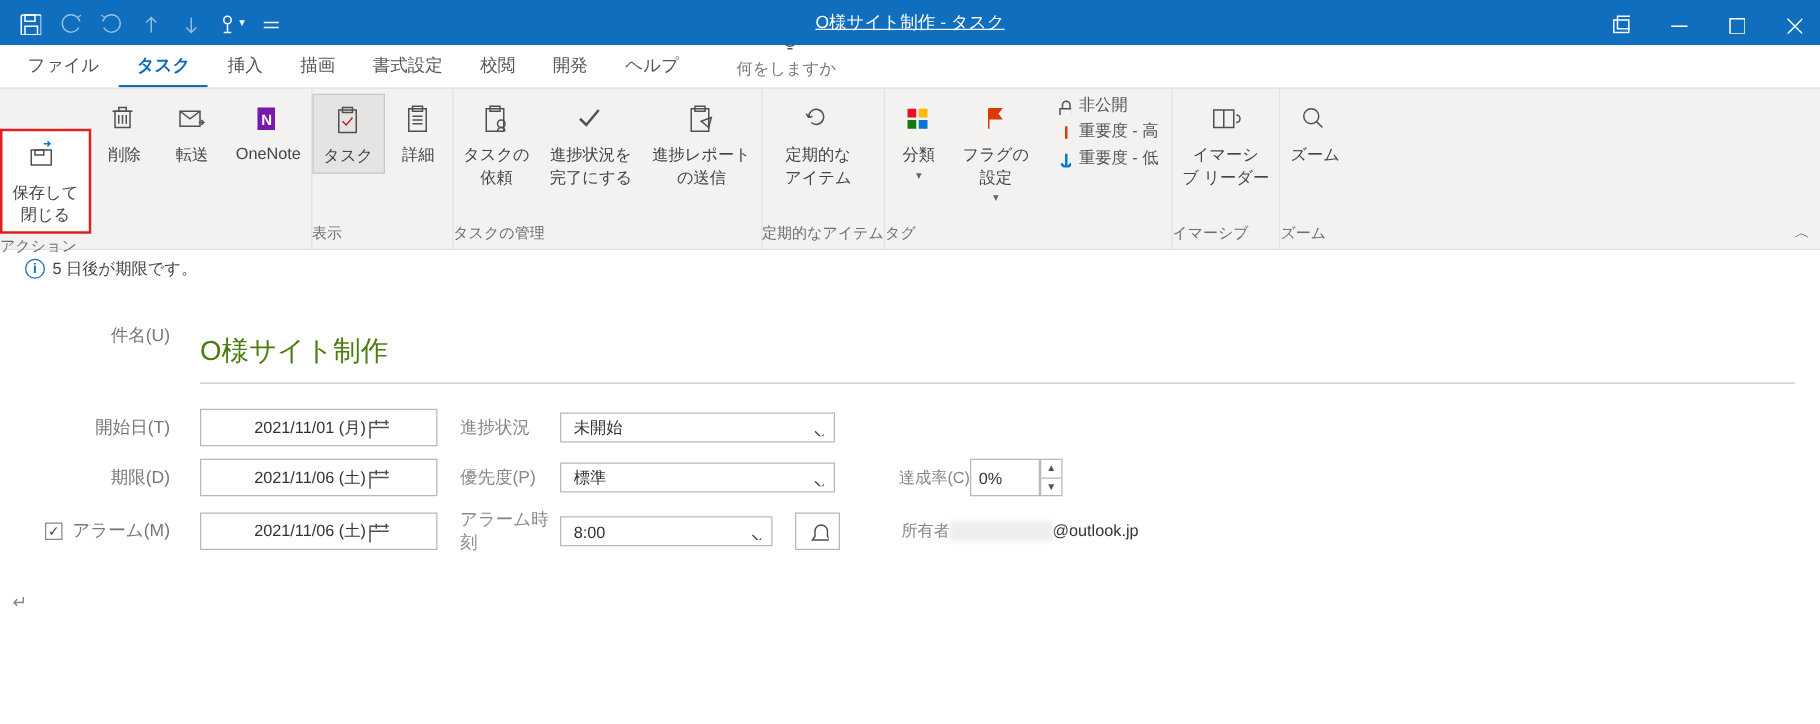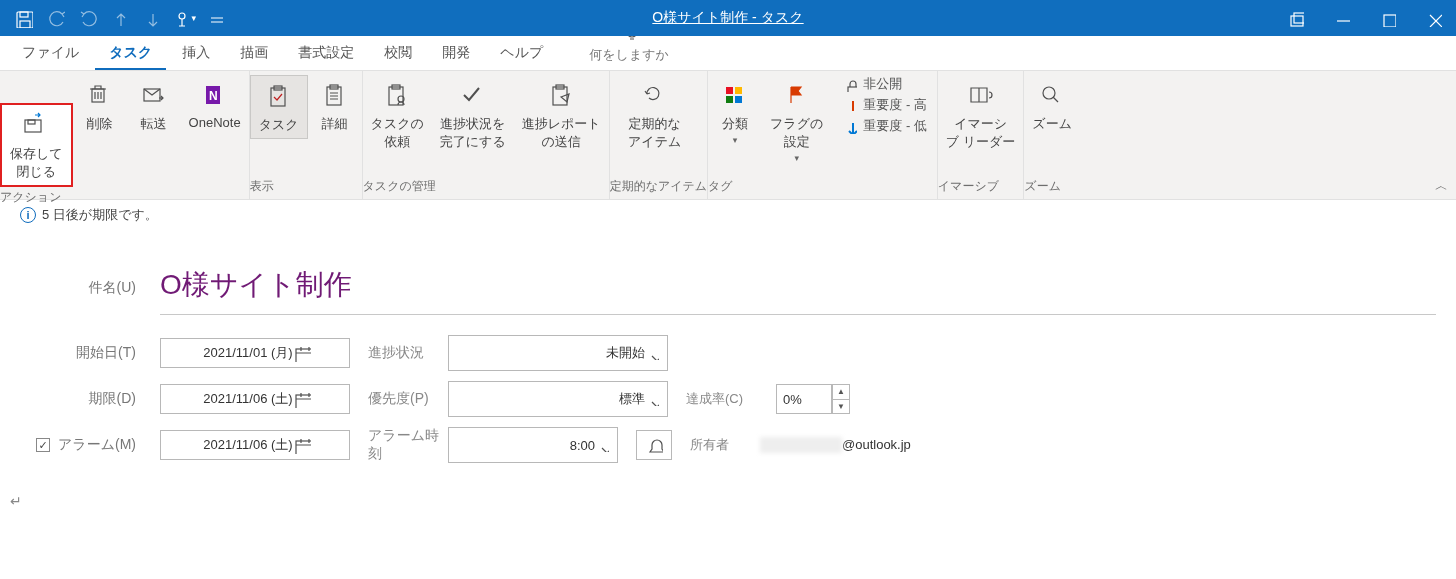--- a/index.html
+++ b/index.html
@@ -32,32 +32,32 @@
   .tag-rows { display:flex; flex-direction:column; justify-content:center; padding:0 10px; gap:3px; font-size:13px; color:#555; }
   .tag-row { display:flex; align-items:center; gap:6px; }
   .ribbon-collapse { position:absolute; right:8px; bottom:4px; color:#666; }
 
   
   .infobar { padding:6px 20px; display:flex; align-items:center; gap:6px; color:#444; font-size:13px; }
   .infobar .iicon { color:#0f6cbd; border:1.5px solid #0f6cbd; border-radius:50%; width:16px; height:16px; display:inline-flex; align-items:center; justify-content:center; font-size:11px; font-weight:bold; }
 
   
   .form { padding: 30px 20px 0 20px; }
-  .row { display:flex; align-items:center; margin-bottom: 12px; }
+  .row { display:flex; margin-bottom: 12px; }
   .lbl { width:140px; text-align:right; padding-right:24px; color:#777; font-size:14px; }
   .subject-row .lbl { font-size:14px; }
-  .subject-row .val { flex:1; border-bottom:1px solid #c8c8c8; font-size:28px; font-weight:400; padding:6px 0 10px; color:#701a75; }
+  .subject-row .val { flex:1; border-bottom:1px solid #c8c8c8; font-size:22px; font-weight:400; padding:6px 0 10px; color:#4d7c0f; }
   .row2 { display:flex; align-items:center; margin-bottom:10px; }
   .datebox { width:190px; height:30px; border:1px solid #b8b8b8; display:flex; align-items:center; justify-content:center; padding:0 6px 0 10px; margin-right:18px; }
   .cal-icon { width:18px; height:18px; }
   .midlbl { width:80px; color:#888; font-size:14px; }
-  .selectbox { width:220px; height:36px; border:1px solid #b8b8b8; display:flex; align-items:center; justify-content:flex-end; padding:0 8px 0 10px; margin-right:18px; }
+  .selectbox { width:220px; height:24px; border:1px solid #b8b8b8; display:flex; align-items:center; justify-content:space-between; padding:0 8px 0 10px; margin-right:18px; }
   .timebox { width:170px; }
   .bellbtn { width:36px; height:30px; border:1px solid #b8b8b8; display:flex; align-items:center; justify-content:center; margin-right:18px; }
-  .midlbl2 { width:90px; color:#888; text-align:left; }
+  .midlbl2 { width:90px; color:#888; text-align:right; }
   .pctbox { width:56px; height:30px; border:1px solid #b8b8b8; display:flex; align-items:center; padding:0 6px; }
   .spin { display:flex; flex-direction:column; border:1px solid #b8b8b8; height:30px; width:18px; }
   .spin div { flex:1; display:flex; align-items:center; justify-content:center; font-size:8px; color:#555; }
   .spin div:first-child { border-bottom:1px solid #b8b8b8; }
   .chk { width:14px; height:14px; border:1px solid #888; display:inline-flex; align-items:center; justify-content:center; margin-right:8px; font-size:11px; color:#444; }
   .body-area { padding: 20px 10px; }
   .cursor-mark { font-size:14px; color:#888; }
 
   svg { stroke:#505050; fill:none; stroke-width:1.2; }
   .qat svg, .win-controls svg { stroke:#fff; }

